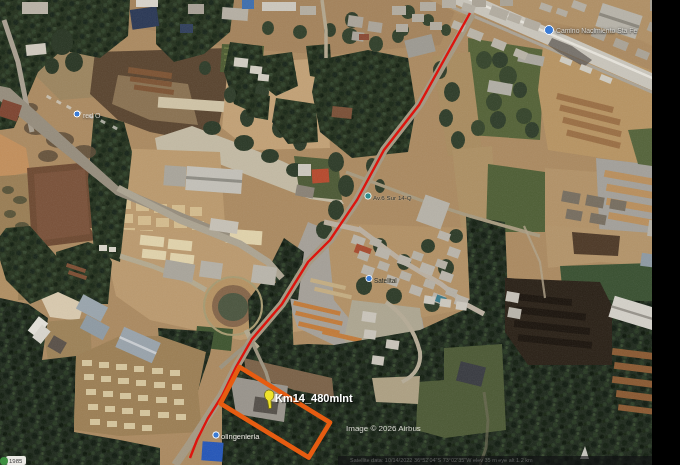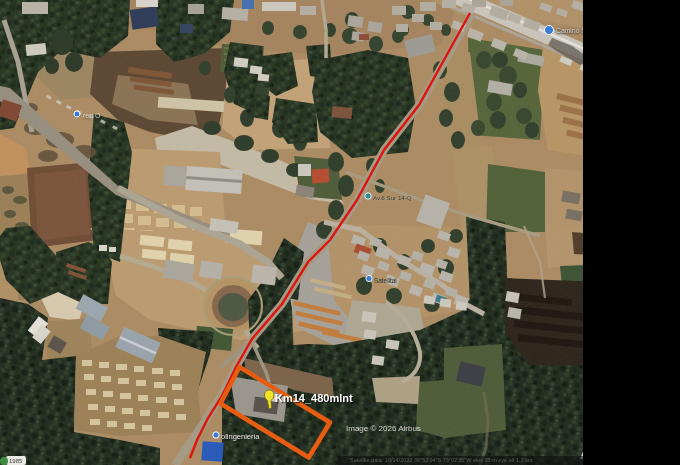--- a/index.html
+++ b/index.html
@@ -1,16 +1,16 @@
 <!DOCTYPE html>
 <html><head>
 <meta charset="utf-8">
 <style>
 html,body{margin:0;padding:0;background:#000;}
-#wrap{width:583px;height:465px;overflow:hidden;position:relative;font-family:"Liberation Sans", sans-serif;}
+#wrap{width:652px;height:465px;overflow:hidden;position:relative;font-family:"Liberation Sans", sans-serif;}
 svg{display:block;}
 </style>
 </head>
 <body>
 <div id="wrap">
 <svg width="680" height="465" viewBox="0 0 680 465">
 <defs>
 <pattern id="tp" width="17" height="15" patternUnits="userSpaceOnUse" patternTransform="rotate(12)">
   <rect width="17" height="15" fill="#26331f"></rect>
   <circle cx="3" cy="3.5" r="2.6" fill="#18251a"></circle>

